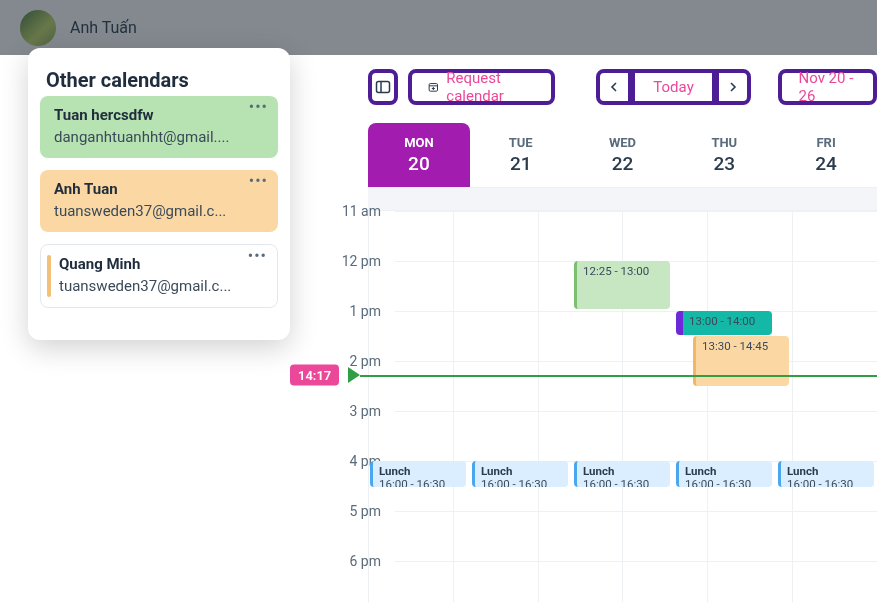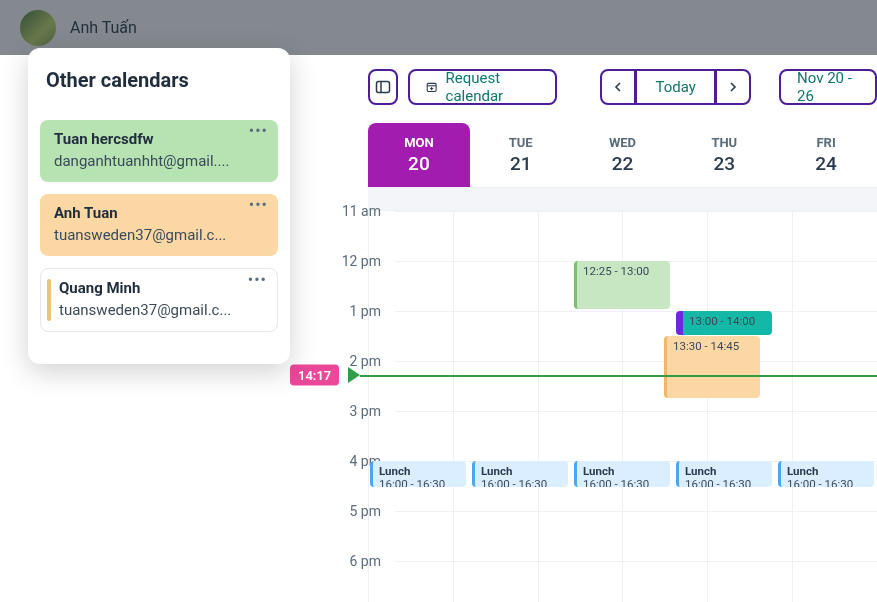--- a/index.html
+++ b/index.html
@@ -20,21 +20,21 @@
   .dim { position:absolute; top:0; left:0; right:0; height:55px; background:rgba(30,40,50,0.55); z-index:2; }
 
   
   .panel {
     position:absolute; top:48px; left:28px; width:262px;
     background:#fff; border-radius:12px;
     box-shadow: 0 8px 28px rgba(0,0,0,0.18);
     padding:16px 12px 20px;
     z-index:5;
   }
-  .panel-title { font-size:20px; font-weight:700; color:#1f2d3d; padding:4px 6px 28px; }
+  .panel-title { font-size:20px; font-weight:700; color:#1f2d3d; padding:4px 6px 4px; }
 
   .cal-card {
     position:relative; border-radius:8px; padding:10px 14px 12px;
     margin-bottom:12px; cursor:pointer;
   }
   .cal-name { font-weight:700; font-size:15px; color:#1f2d3d; margin-bottom:4px; }
   .cal-email { font-size:15px; color:#3b4a5a; white-space:nowrap; overflow:hidden; text-overflow:ellipsis; }
   .cal-menu {
     position:absolute; top:6px; right:10px; color:#5a6b7b; font-size:16px;
     line-height:10px; letter-spacing:1px;
@@ -47,23 +47,23 @@
   
   .main {
     position:absolute; top:55px; left:290px; right:0; bottom:0;
     background:#fff; z-index:3; padding-top:14px;
   }
 
   .toolbar {
     display:flex; align-items:center; gap:10px; padding:0 0 18px 78px;
   }
   .btn {
-    height:36px; border:2px solid #4c1d95; border-radius:8px; background:#fff;
+    height:36px; border:4px solid #4c1d95; border-radius:8px; background:#fff;
     display:flex; align-items:center; justify-content:center; cursor:pointer;
-    color:#0f766e; font-size:15px;
+    color:#ec4899; font-size:15px;
   }
   .btn.icon { width:36px; }
   .btn.req { padding:0 16px; gap:8px; }
   .btn-group { display:flex; }
   .btn-group .btn { border-radius:0; margin-left:-1px; }
   .btn-group .btn:first-child { border-top-left-radius:8px; border-bottom-left-radius:8px; margin-left:0; }
   .btn-group .btn:last-child { border-top-right-radius:8px; border-bottom-right-radius:8px; }
   .btn.today { padding:0 18px; }
   .btn.range { padding:0 16px; }
   .spacer { width:28px; }
@@ -276,21 +276,21 @@
       <div class="events">
 
         <div class="event ev-green" style="left:206px; width:96px; top:50px; height:48px;">
           <div class="time">12:25 - 13:00</div>
         </div>
 
         <div class="event ev-orange-stripe" style="left:308px; width:96px; top:100px; height:24px;">
           <div class="time">13:00 - 14:00</div>
         </div>
 
-        <div class="event ev-orange" style="left:296px; width:96px; top:125px; height:62px;">
+        <div class="event ev-orange" style="left:325px; width:96px; top:125px; height:50px;">
           <div class="time">13:30 - 14:45</div>
         </div>
 
         <div class="event ev-blue" style="left:2px; width:96px; top:250px; height:26px;">
           <div class="title">Lunch</div>
           <div class="time">16:00 - 16:30</div>
         </div>
         <div class="event ev-blue" style="left:104px; width:96px; top:250px; height:26px;">
           <div class="title">Lunch</div>
           <div class="time">16:00 - 16:30</div>

